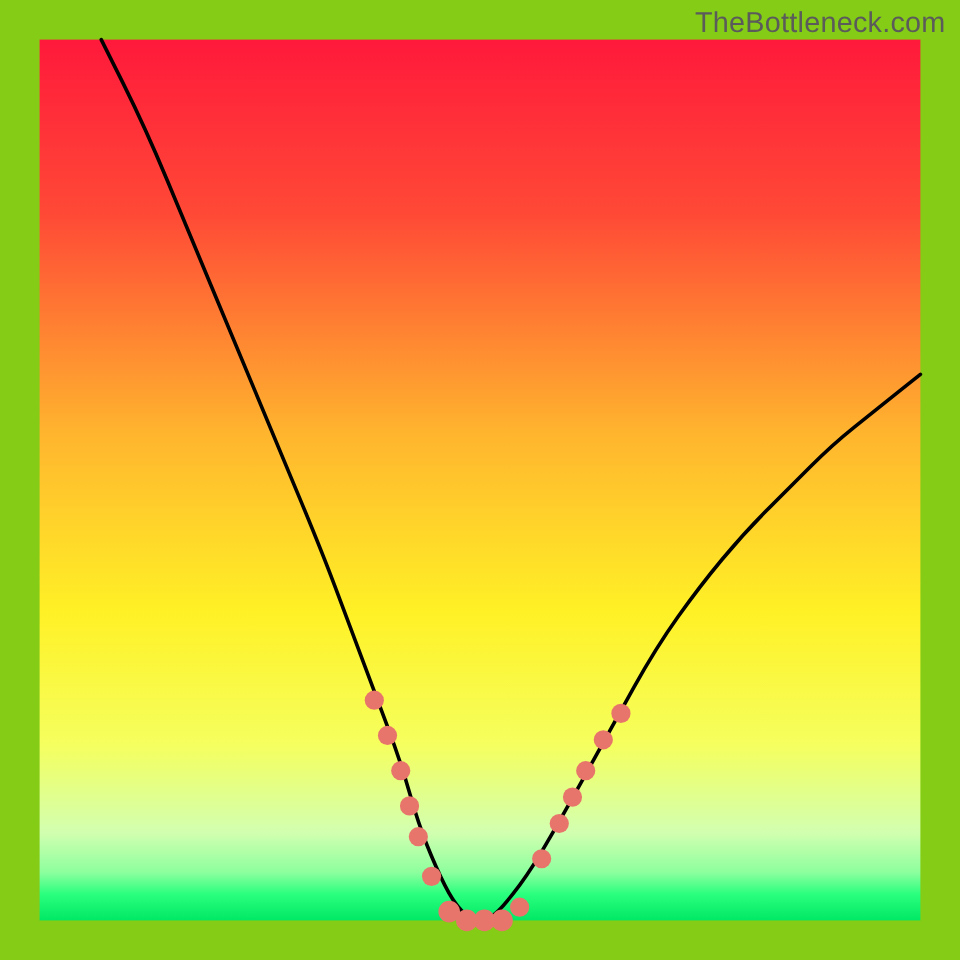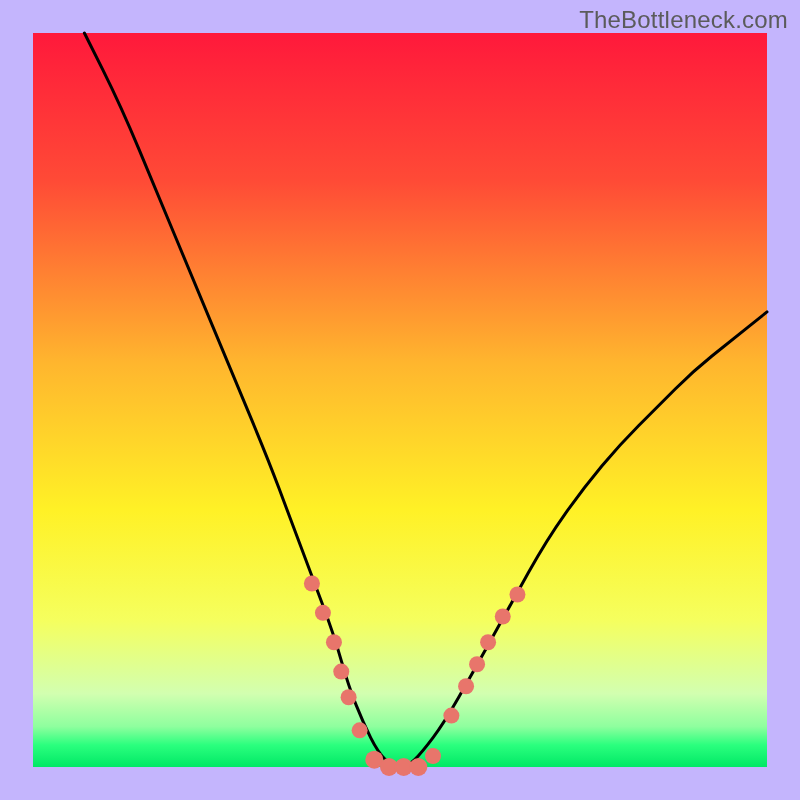--- a/index.html
+++ b/index.html
@@ -7,21 +7,21 @@
     padding: 0;
     background: #000;
     width: 800px;
     height: 800px;
     overflow: hidden;
     font-family: Arial, sans-serif;
   }
   .outer {
     width: 800px;
     height: 800px;
-    background: #c4b5fd;
+    background: #84cc16;
     position: relative;
   }
   .watermark {
     position: absolute;
     top: 6px;
     right: 12px;
     color: #5b5b5b;
     font-size: 24px;
     font-weight: 500;
     letter-spacing: 0.2px;

